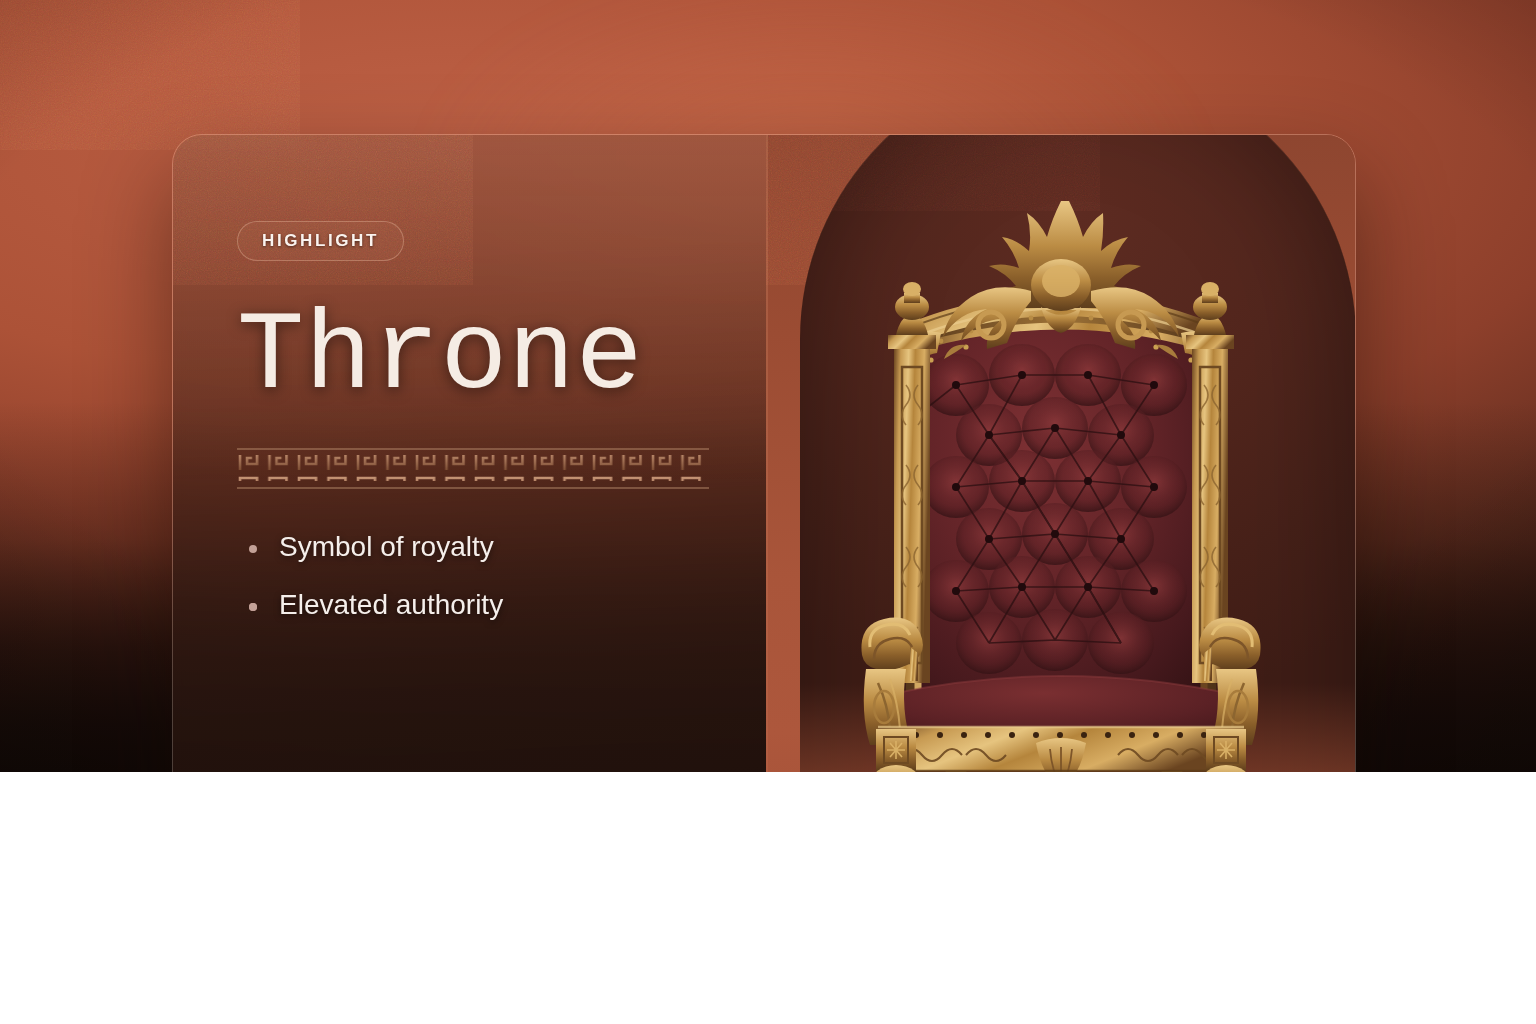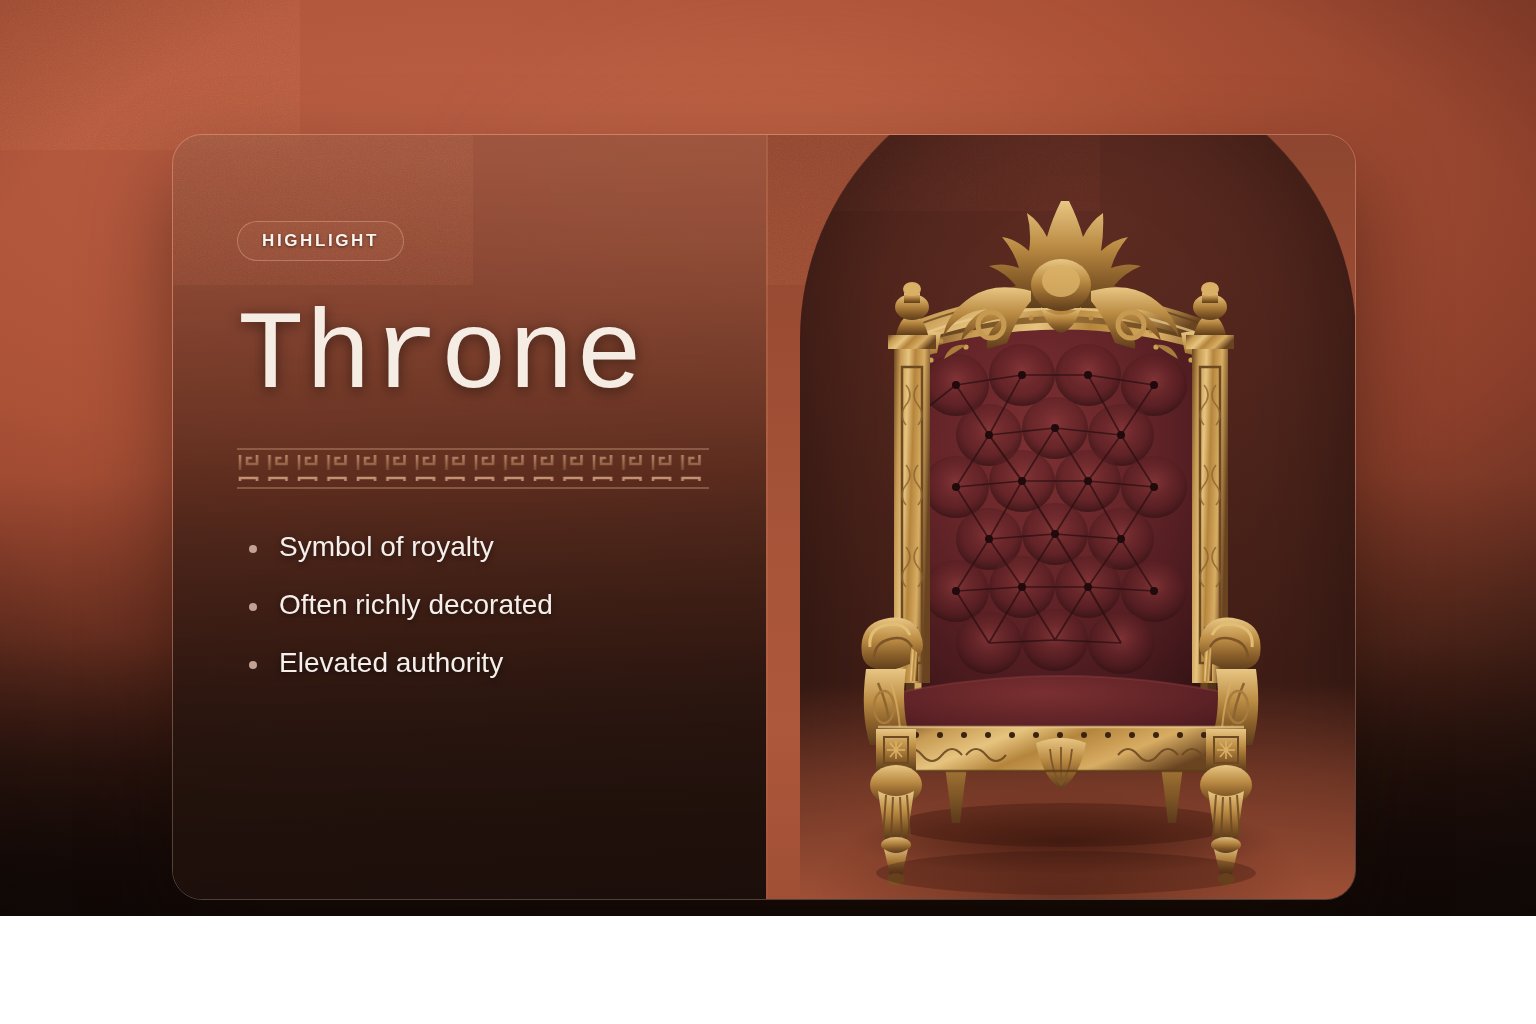--- a/index.html
+++ b/index.html
@@ -6,21 +6,21 @@
 
   html, body {
     width:1536px; height:1024px;
     overflow:hidden;
     font-family:"Liberation Sans", sans-serif;
   }
 
   
   #stage {
     position:relative;
-    width:1536px; height:916px;
+    width:1536px; height:772px;
     background:#a21caf;
     overflow:hidden;
   }
   .bg-base {
     position:absolute; inset:0;
     background:
       radial-gradient(120% 85% at 30% 18%, #bd6045 0%, #ac5237 38%, #8d3f2b 62%, #5c2b1e 82%, #32180f 100%);
   }
   .bg-dark-bottom {
     position:absolute; inset:0;
@@ -240,21 +240,20 @@
       </div>
 
 
       <ul id="bullets">
         <li>
           <span class="dot"></span>
           <span>Symbol of royalty</span>
         </li>
         <li>
           <span class="dot"></span>
-          <span>Often richly decorated</span>
         </li>
         <li>
           <span class="dot"></span>
           <span>Elevated authority</span>
         </li>
       </ul>
     </div>
 
     <div id="image-panel">
       <div class="panel-floor"></div>

